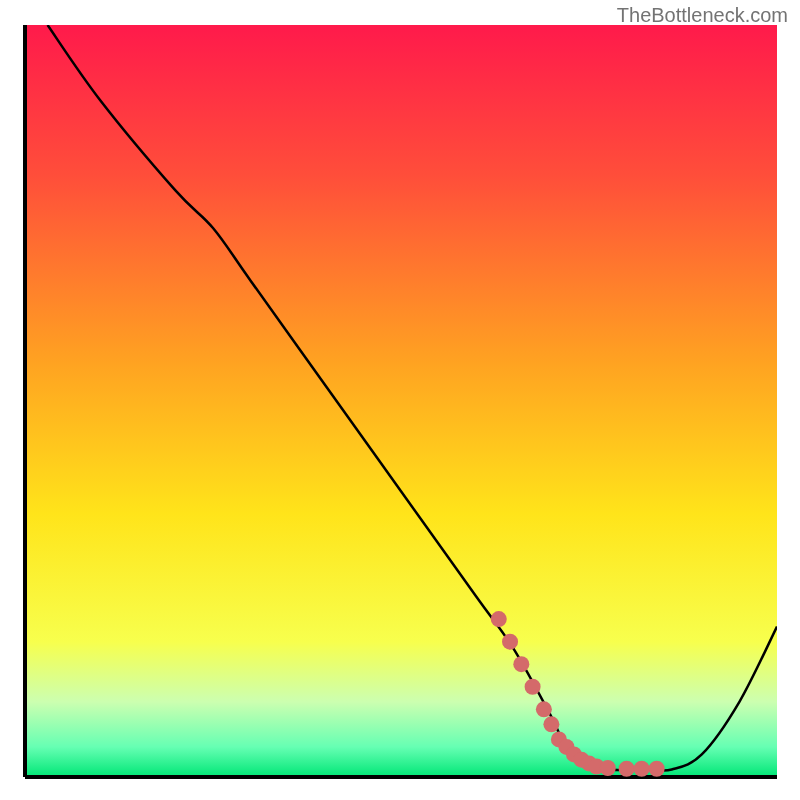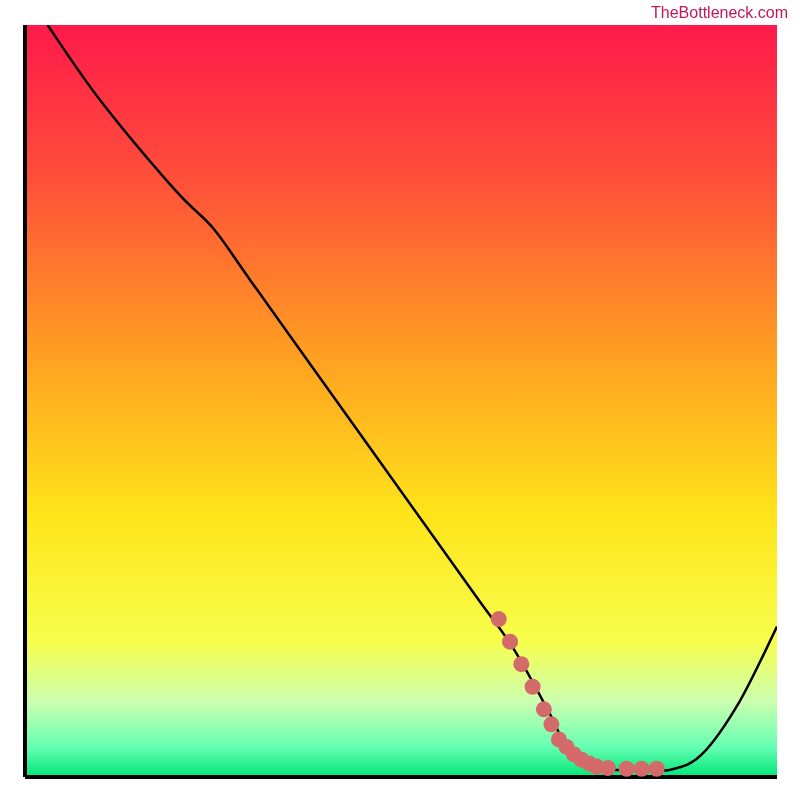--- a/index.html
+++ b/index.html
@@ -12,22 +12,22 @@
   }
   .chart-container {
     position: relative;
     width: 800px;
     height: 800px;
   }
   .watermark {
     position: absolute;
     top: 4px;
     right: 12px;
-    color: #be185d;
-    font-size: 16px;
+    color: #737373;
+    font-size: 20px;
     font-weight: 500;
     z-index: 10;
   }
   svg {
     display: block;
   }
 </style>
 </head>
 <body>
 

